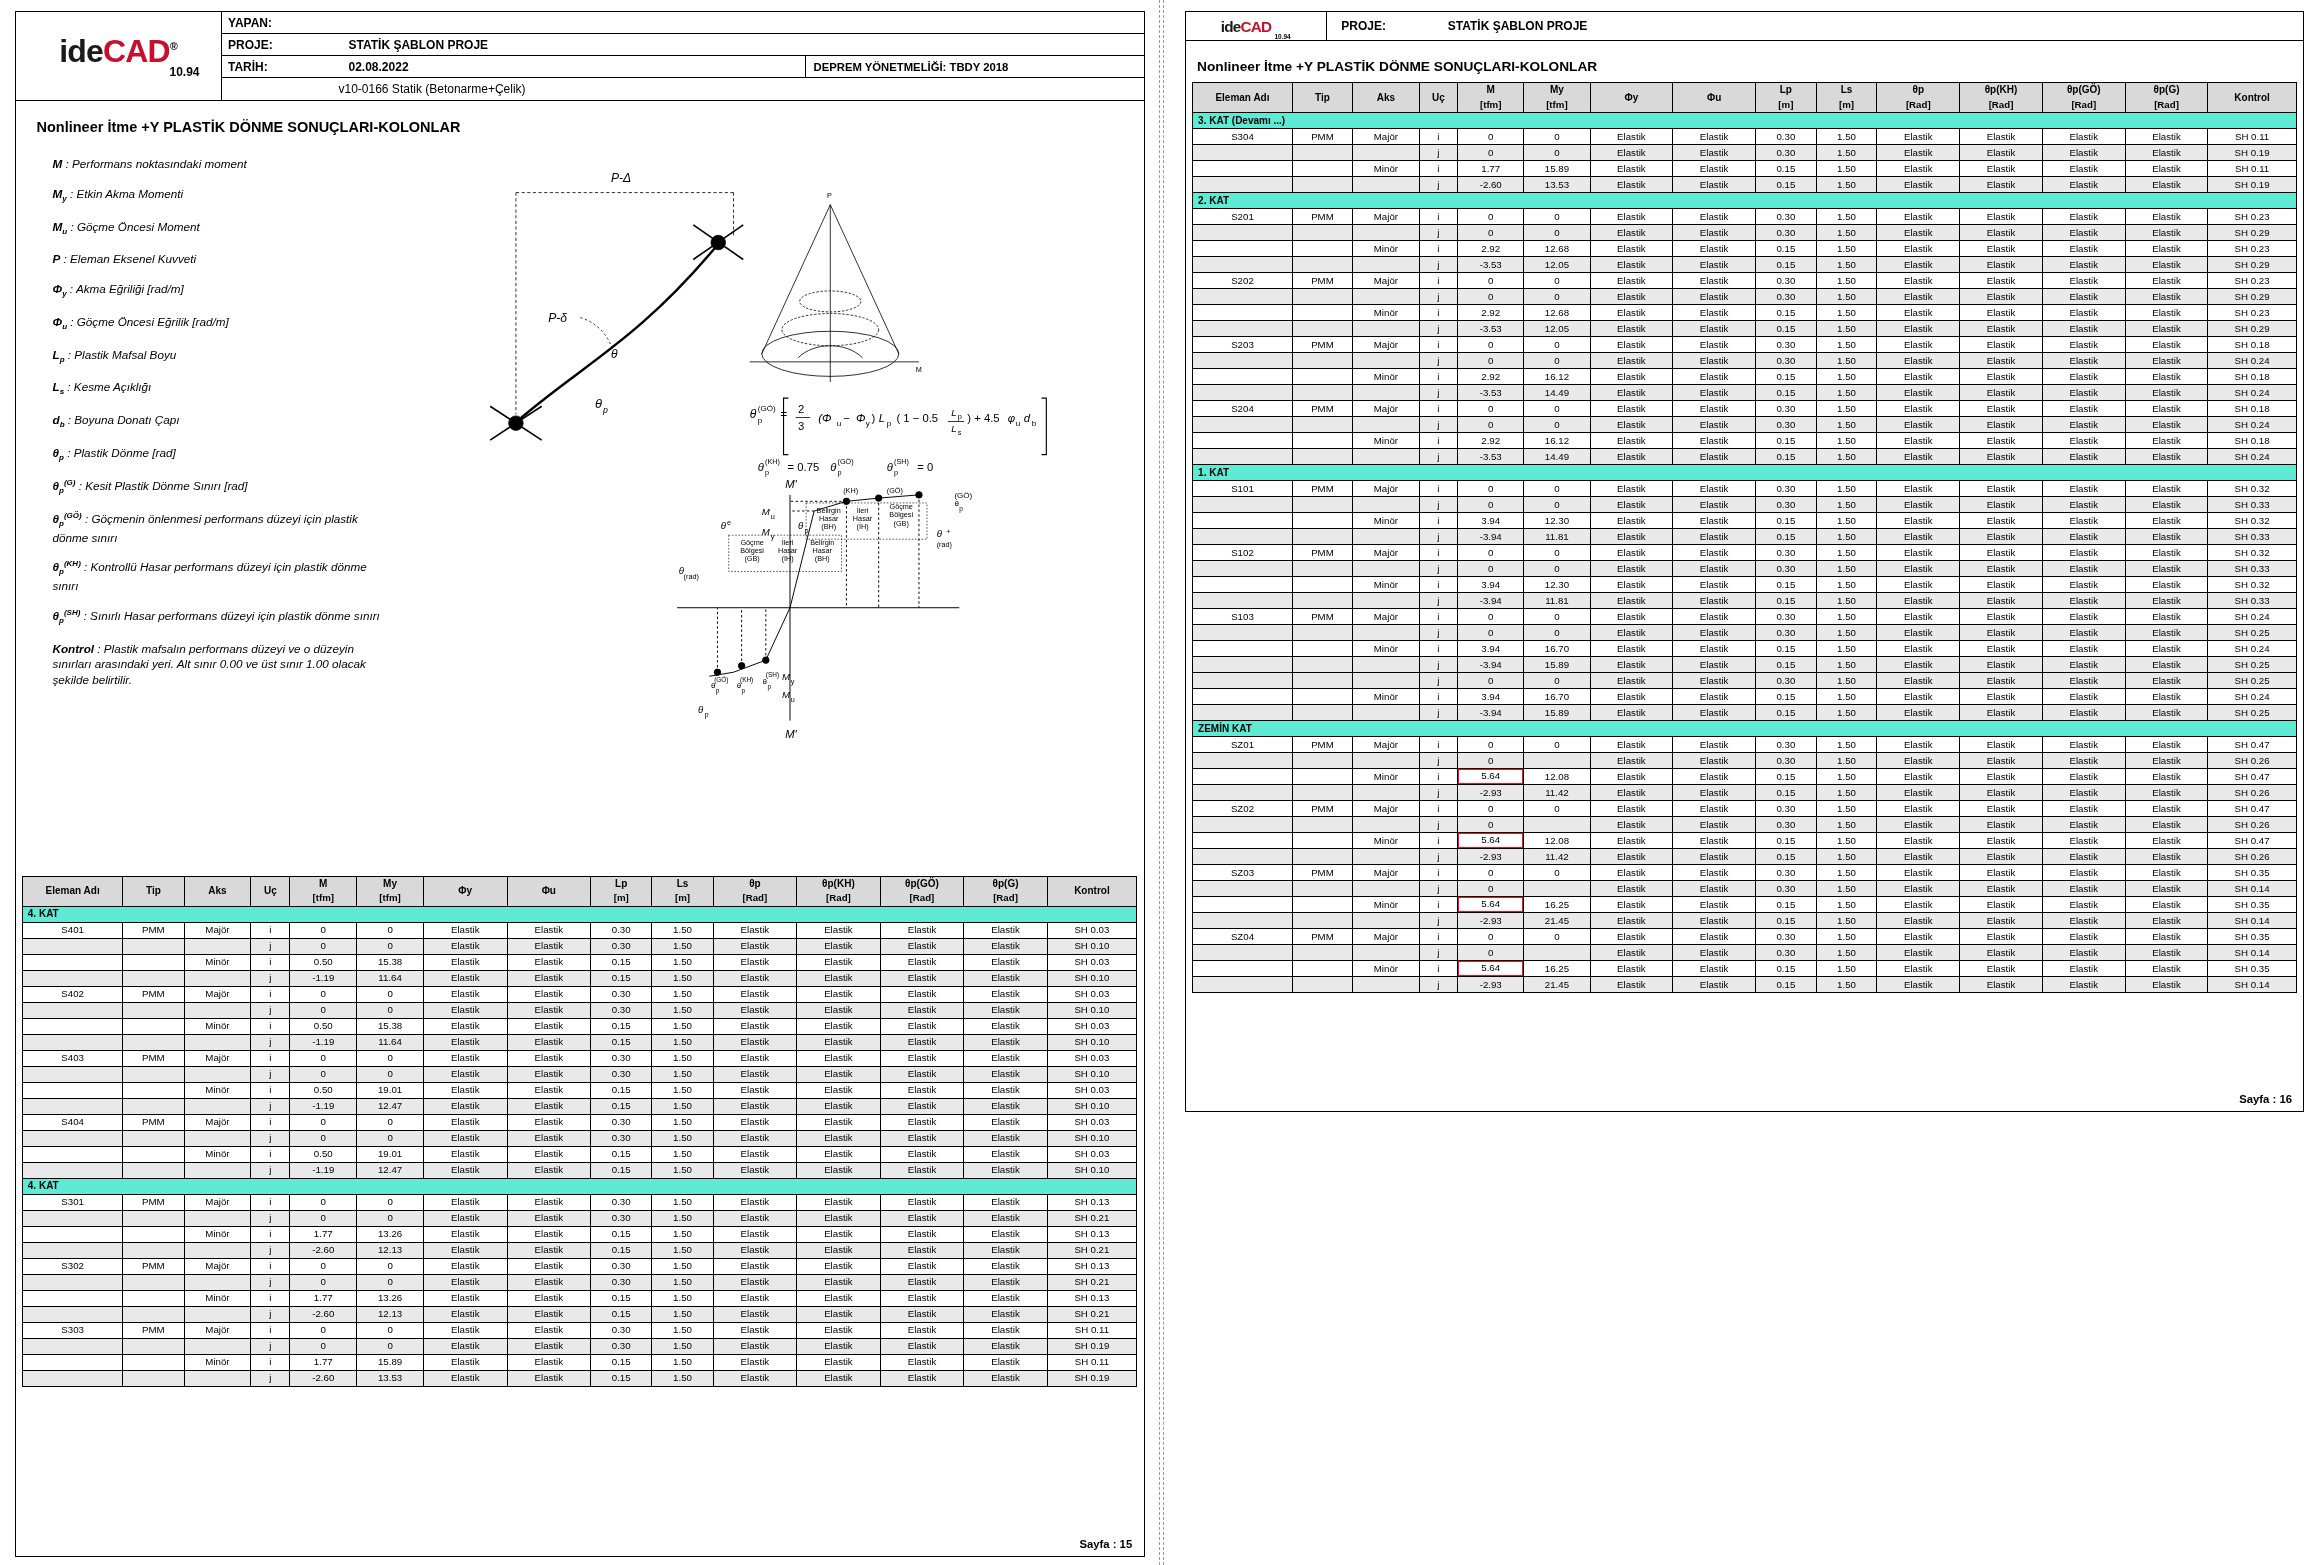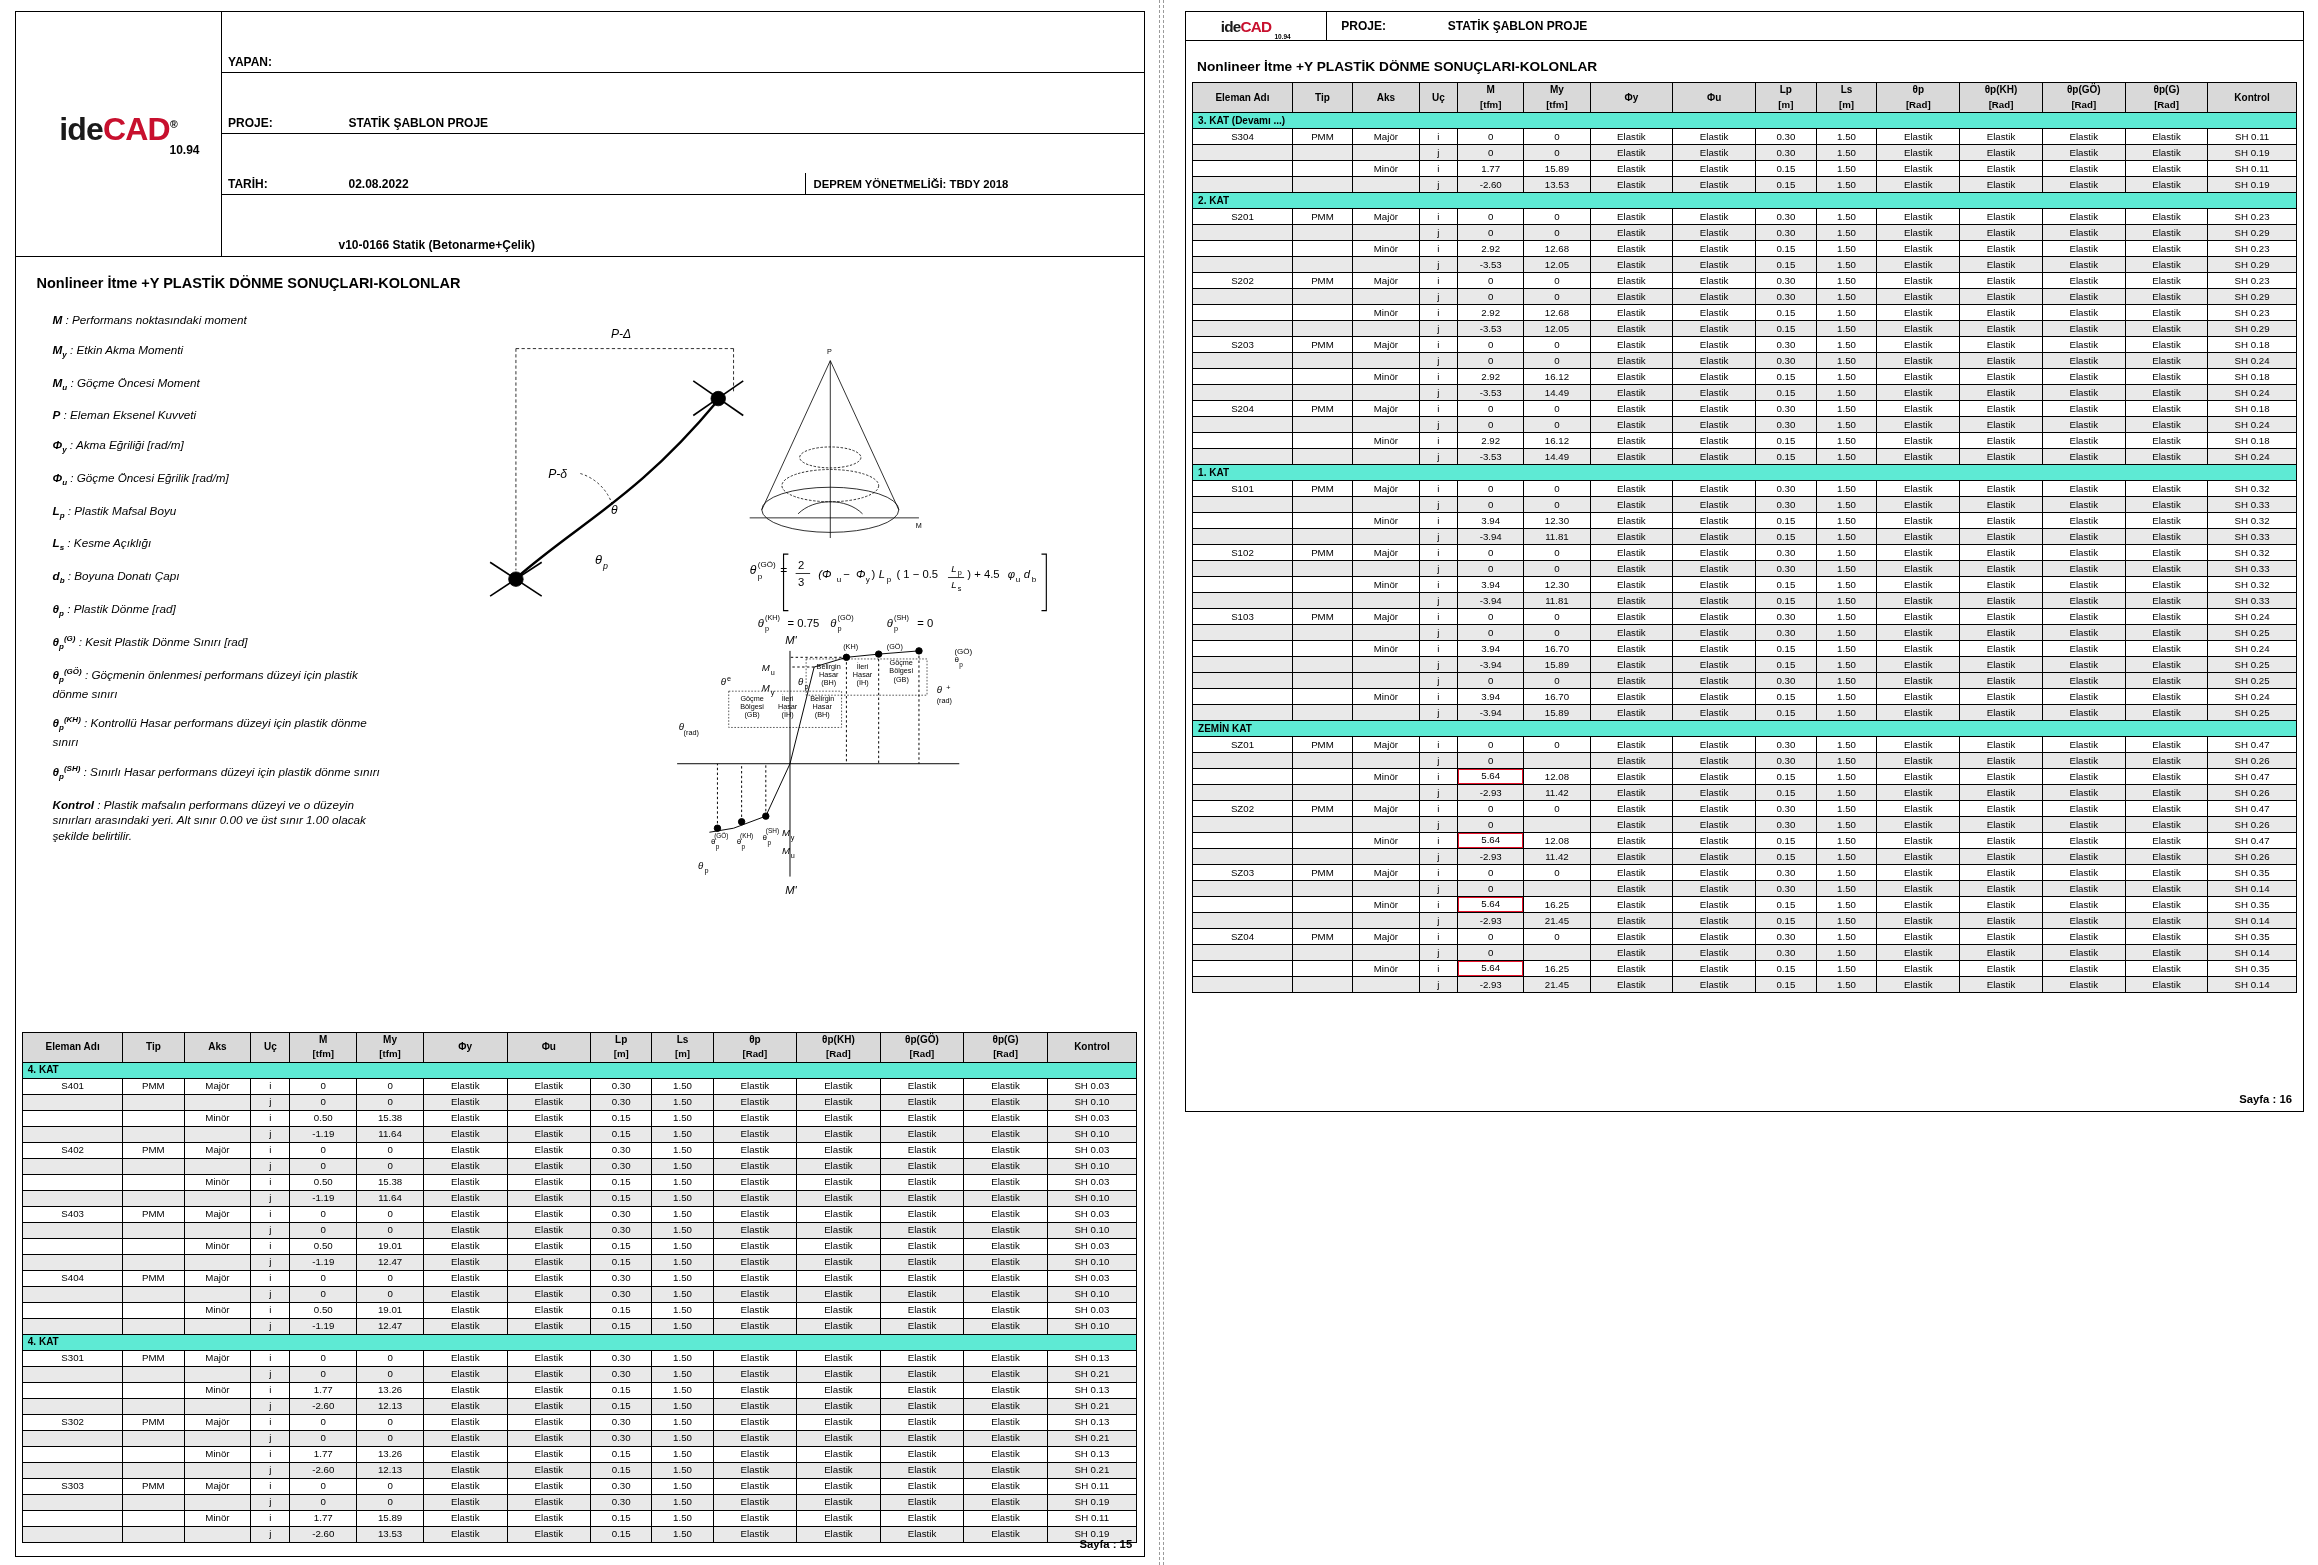--- a/index.html
+++ b/index.html
@@ -21,27 +21,27 @@
 
   
   .titleblock { display:flex; border-bottom:1.6px solid #000; }
   .tb-logo { width:206px; border-right:1.6px solid #000; display:flex; flex-direction:column; justify-content:center; align-items:center; padding:4.8px 0 3.2px 0; }
   .logo-text { font-size:32px; font-weight:bold; letter-spacing:-0.8px; line-height:1; }
   .logo-text .ide { color:#1a1a1a; }
   .logo-text .c { color:#c8102e; }
   .logo-reg { font-size:10.5px; vertical-align:super; }
   .logo-ver { font-size:12px; font-weight:bold; align-self:flex-end; margin-right:21px; margin-top:-1.6px; }
   .tb-fields { flex:1; display:flex; flex-direction:column; }
-  .tb-row { display:flex; border-bottom:0.8px solid #000; height:22px; align-items:center;margin-top:39px; }
+  .tb-row { display:flex; border-bottom:0.8px solid #000; height:22px; align-items:center; }
   .tb-row:last-child { border-bottom:none; }
   .tb-label { width:95px; font-weight:bold; font-size:12px; padding-left:6.5px; }
   .tb-value { font-weight:bold; font-size:12px; }
   .tb-value.ind { padding-left:32px; }
   .tb-right-cell { border-left:0.8px solid #000; margin-left:auto; height:100%; display:flex; align-items:center; padding:0 8px 0 8px; font-weight:bold; font-size:11.3px; width:339px; }
-  .tb-version { font-weight:bold; font-size:12px; padding-left:117px; }
+  .tb-version { font-weight:normal; font-size:12px; padding-left:117px; }
   .tb-blankright { border-left:1.6px solid #000; width:202px; }
 
   .sheet-title { font-size:14.5px; font-weight:bold; margin:18px 0 0 21px; }
 
   
   .legend-wrap { display:flex; margin-top:21px; }
   .legend { width:379px; padding-left:37px; }
   .legend p { margin:0 0 13.7px 0; font-size:11.7px; font-style:italic; line-height:1.35; }
   .legend b { font-style:italic; font-weight:bold; }
   sub { font-size:8px; }

